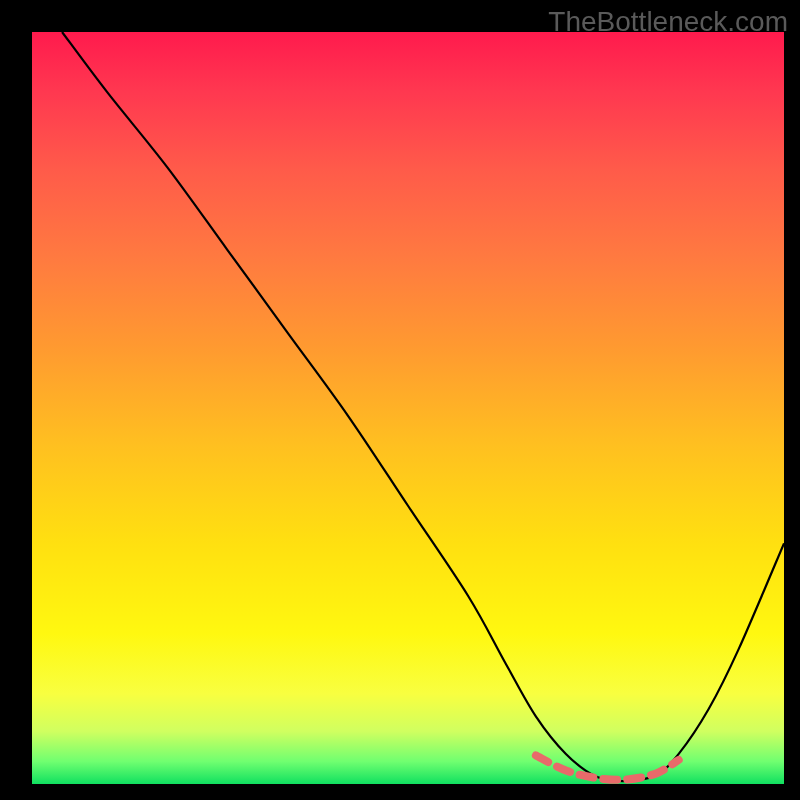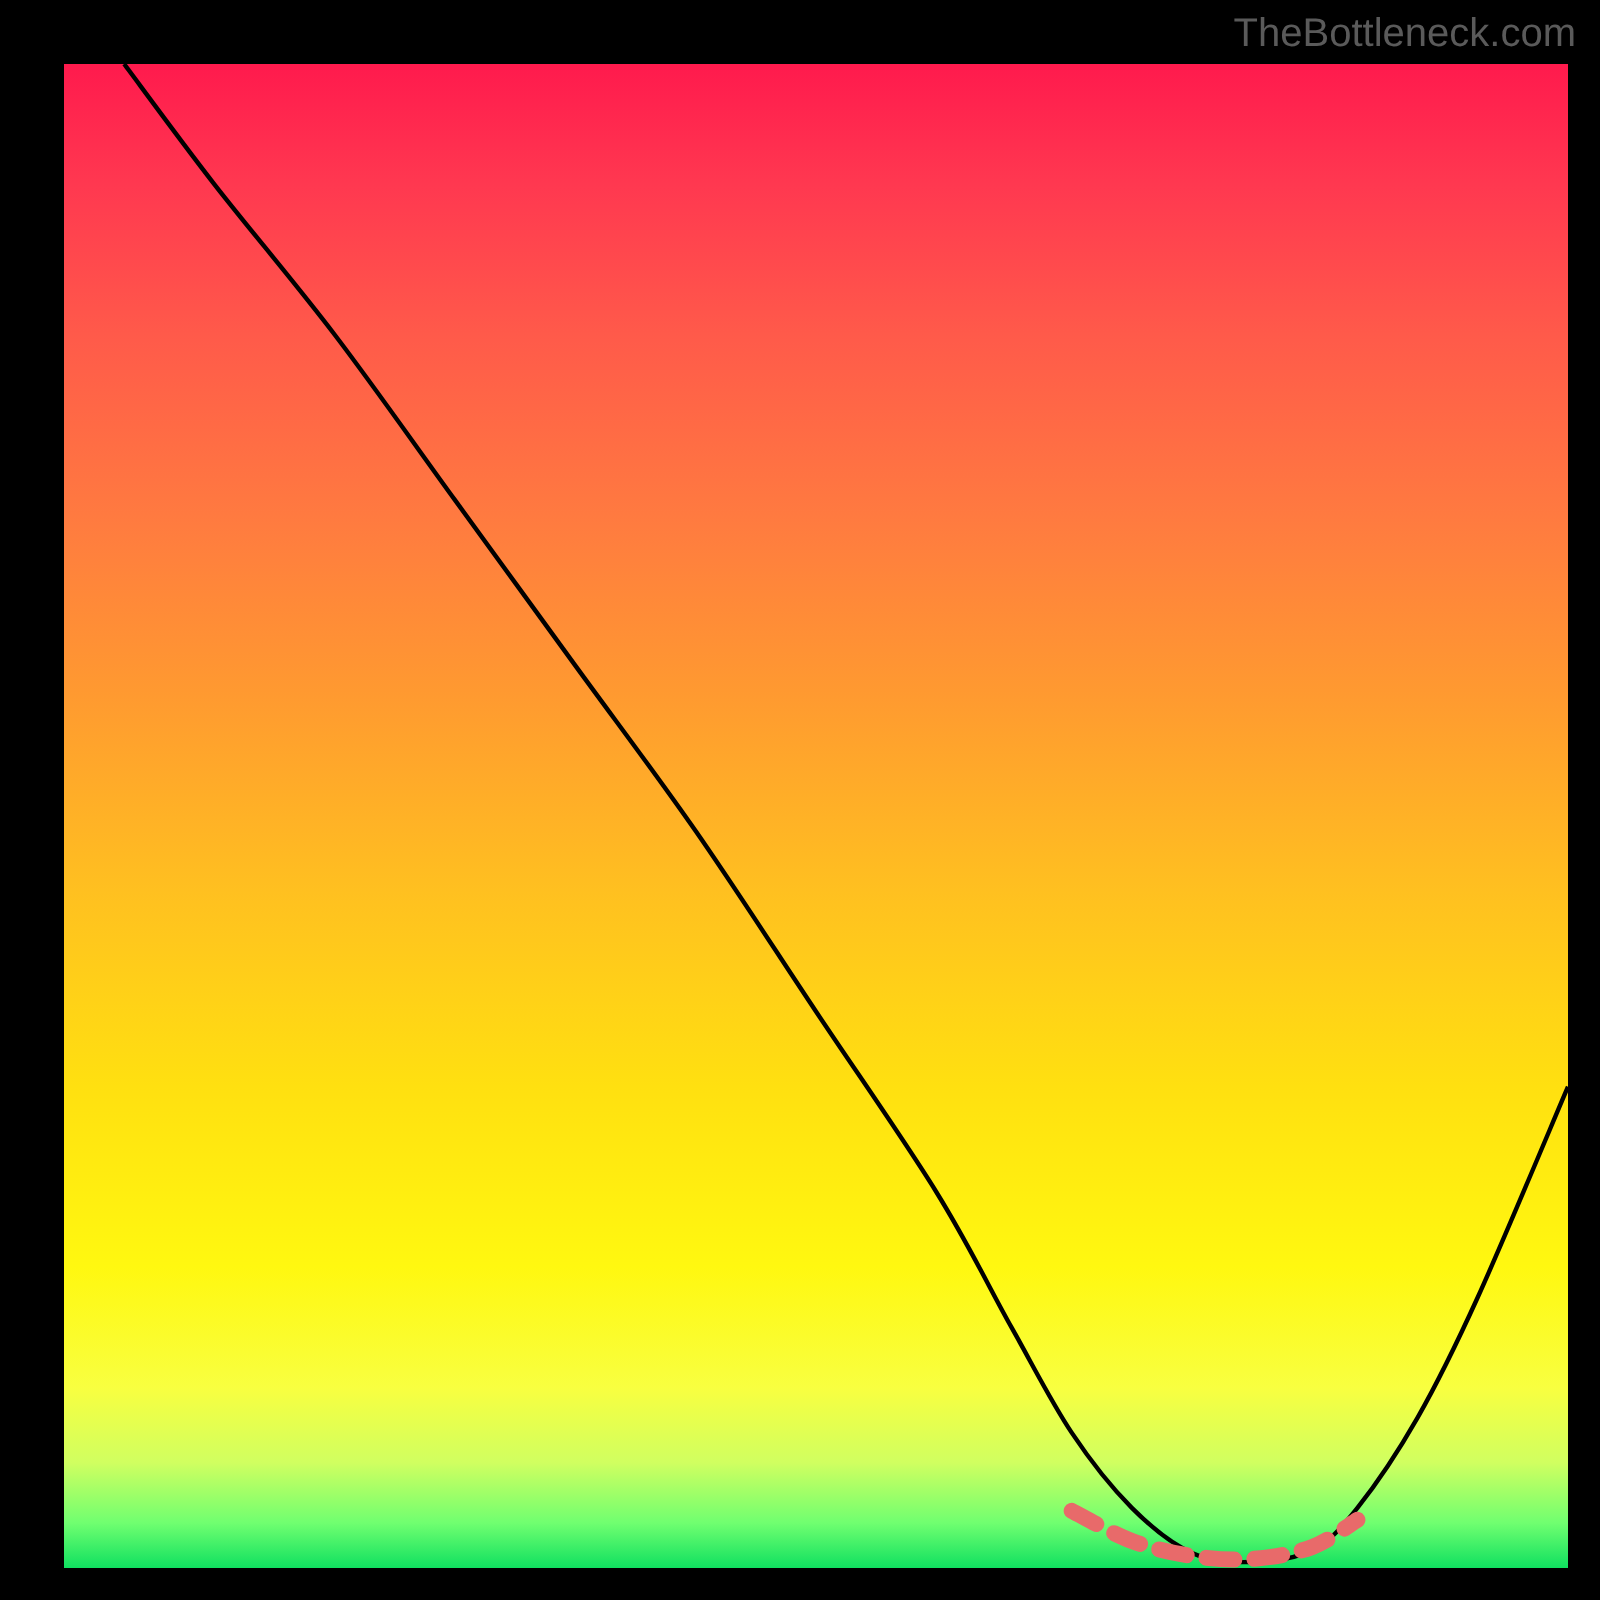--- a/index.html
+++ b/index.html
@@ -1,17 +1,17 @@
 <!DOCTYPE html>
 <html><head>
 <meta charset="utf-8">
 <style>
   * { margin: 0; padding: 0; box-sizing: border-box; }
   body { width: 800px; height: 800px; background: #000; position: relative; font-family: Arial, sans-serif; }
-  .watermark { position: absolute; top: 6px; right: 12px; color: #5a5a5a; font-size: 20px; z-index: 10; }
+  .watermark { position: absolute; top: 6px; right: 12px; color: #5a5a5a; font-size: 28px; z-index: 10; }
   .plot-area { position: absolute; left: 32px; top: 32px; width: 752px; height: 752px; overflow: hidden; }
   .gradient-bg { position: absolute; inset: 0; background: linear-gradient(to bottom,
       #ff1a4d 0%,
       #ff3850 8%,
       #ff5a4a 18%,
       #ff7a40 30%,
       #ff9a30 42%,
       #ffc020 55%,
       #ffe010 68%,
       #fff810 80%,

